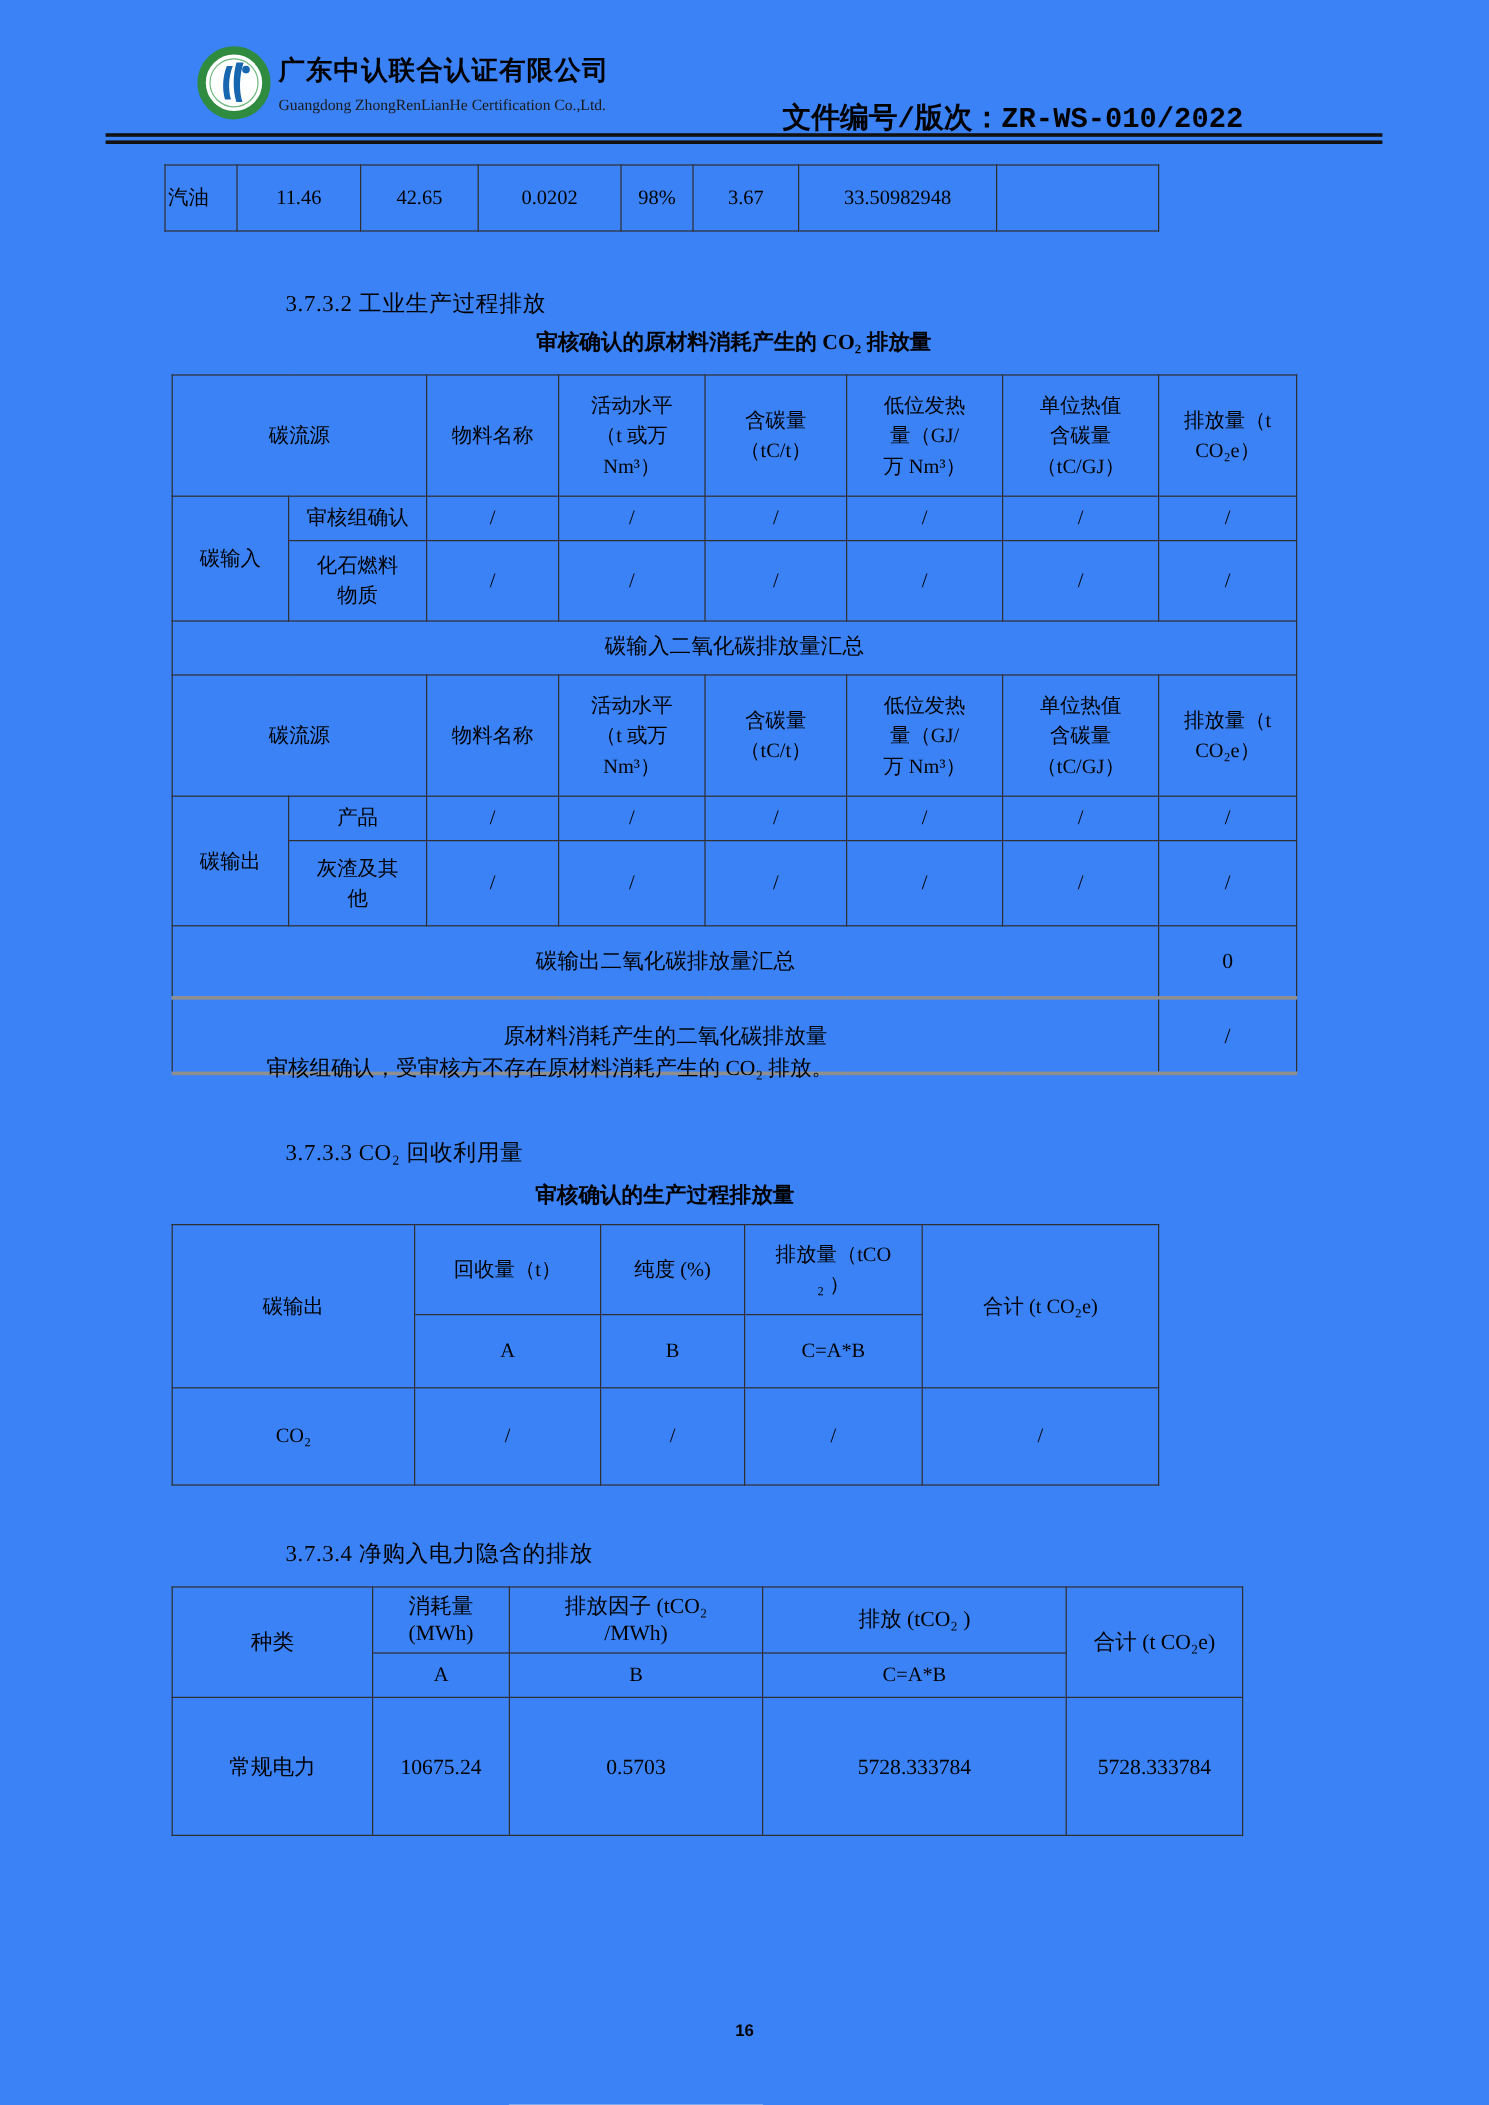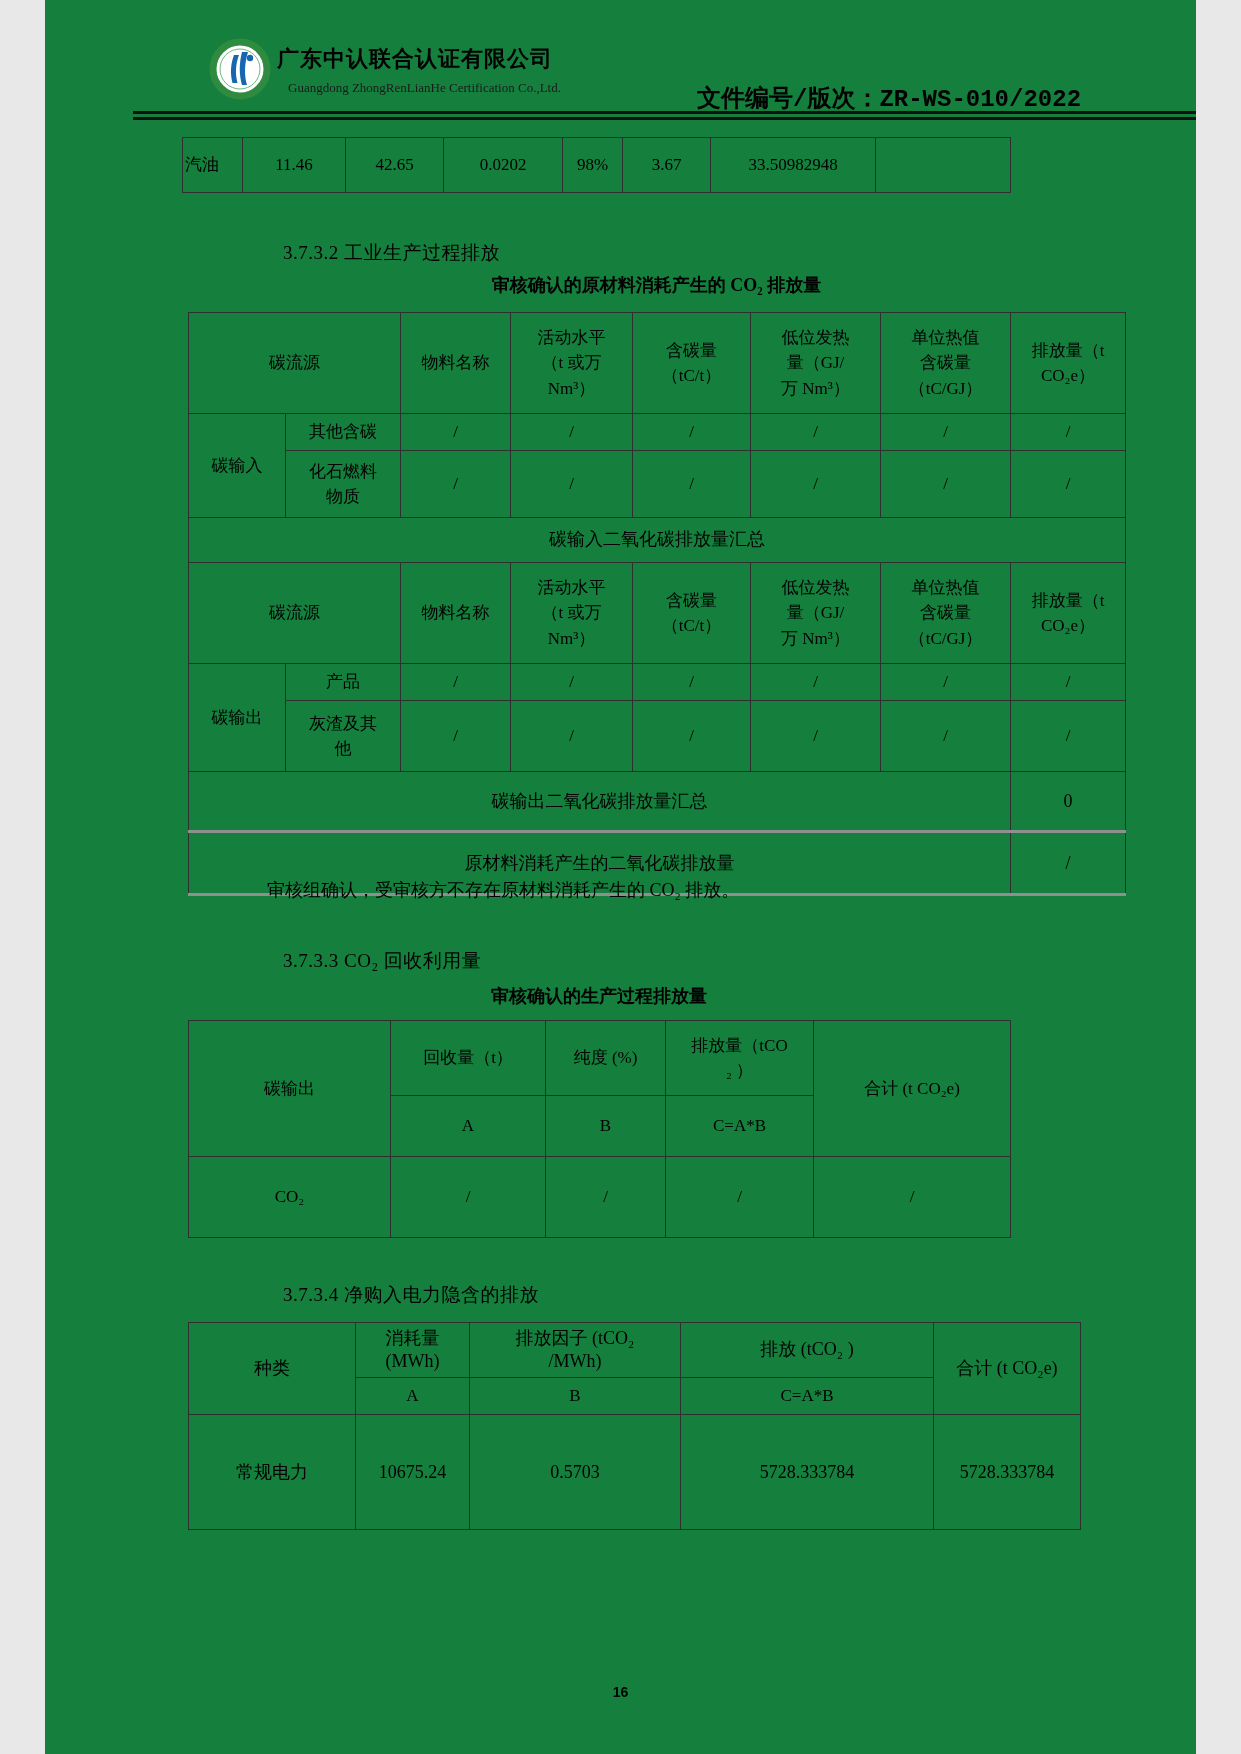--- a/index.html
+++ b/index.html
@@ -1,25 +1,25 @@
 <!DOCTYPE html>
 <html><head>
 <meta charset="utf-8">
 <style>
   html,body { margin:0; padding:0; background:#e8e8e8; }
   .page {
-    position:relative; width:1151px; height:1754px; margin:0 auto;
-    background:#15803d; color:#000;
+    position:relative; width:1241px; height:1754px; margin:0 auto;
+    background:#3b82f6; color:#000;
     font-family:"Liberation Serif","DejaVu Serif",serif;
     overflow:hidden;
   }
   
   .hdr-logo { position:absolute; left:164px; top:38px; }
   .co-cn { position:absolute; left:232px; top:44px; font-size:22px; font-weight:bold; letter-spacing:1px; }
-  .co-en { position:absolute; left:232px; top:80px; font-size:13px; color:#1a1a1a;margin-left:11px; }
+  .co-en { position:absolute; left:232px; top:80px; font-size:13px; color:#1a1a1a; }
   .doc-label { position:absolute; left:652px; top:82px; font-size:24px; font-weight:bold; font-family:"Liberation Mono","DejaVu Sans Mono",monospace; letter-spacing:0px; }
   .rule { position:absolute; left:88px; top:111px; width:1064px; height:3px;
           border-top:3px solid #121212; border-bottom:3px solid #121212; }
   
   table { border-collapse:collapse; table-layout:fixed; }
   td { border:1px solid #2f2f2f; text-align:center; vertical-align:middle;
        font-size:17px; line-height:1.5; padding:2px 4px; white-space:pre-line; overflow:hidden; }
   
   .ttop { position:absolute; left:137px; top:137px; width:828px; }
   .ttop td { height:50px; font-size:17px; }
@@ -124,21 +124,21 @@
 量（GJ/
 万 Nm³）</td>
       <td>单位热值
 含碳量
 （tC/GJ）</td>
       <td>排放量（t
 CO₂e）</td>
     </tr>
     <tr class="r1">
       <td rowspan="2">碳输入</td>
-      <td>其他含碳</td>
+      <td>审核组确认</td>
       <td>/</td>
       <td>/</td>
       <td>/</td>
       <td>/</td>
       <td>/</td>
       <td>/</td>
     </tr>
     <tr class="r2">
       <td>化石燃料
 物质</td>

